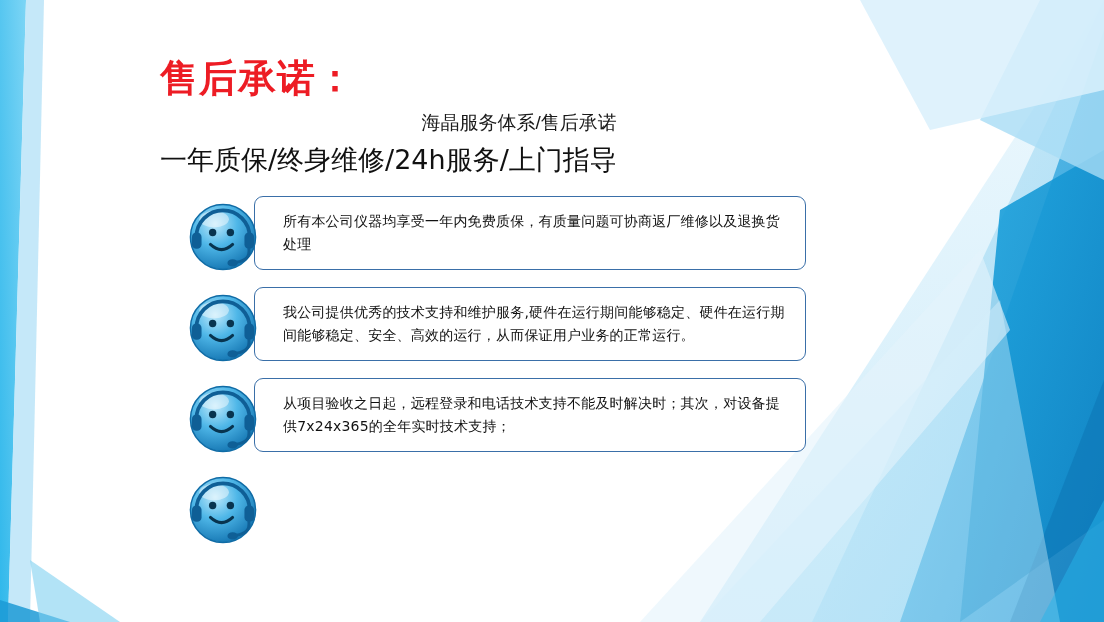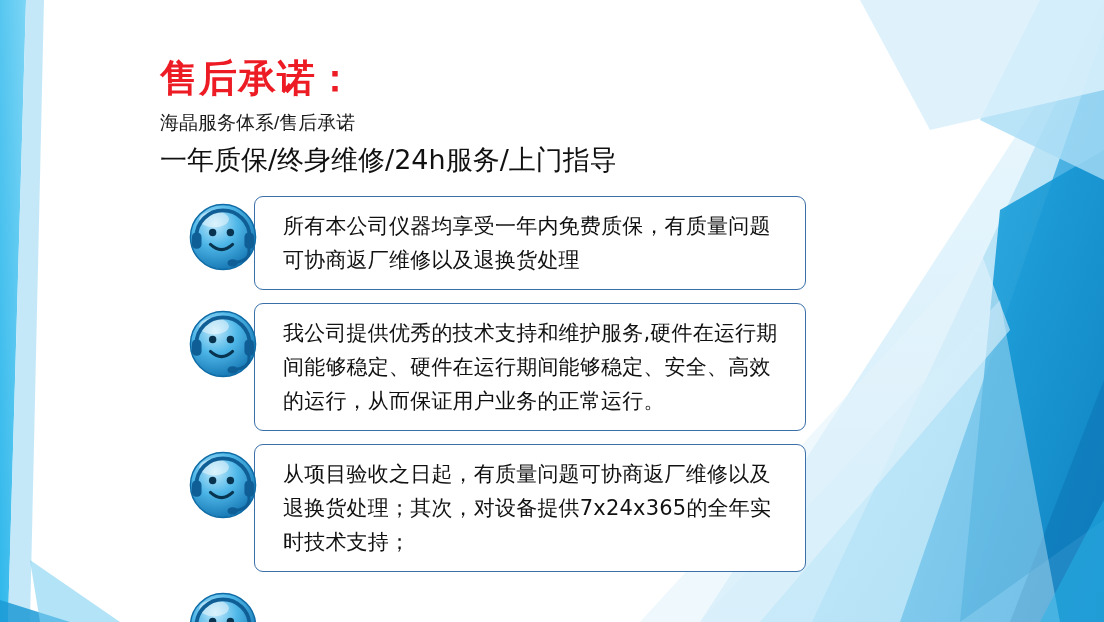--- a/index.html
+++ b/index.html
@@ -43,20 +43,21 @@
     color: #ed1c24;
     letter-spacing: 1px;
     line-height: 1.1;
     font-family: "DejaVu Sans", "Liberation Sans", sans-serif;
   }
   .title-sub {
     margin-top: 12px;
     font-size: 19px;
     color: #1a1a1a;
     line-height: 1.2;
+    text-align: right;
   }
   .title-third {
     margin-top: 9px;
     font-size: 27px;
     font-weight: normal;
     color: #111111;
     line-height: 1.2;
     font-family: "DejaVu Sans", "Liberation Sans", sans-serif;
   }
 
@@ -97,21 +98,21 @@
     background: #ffffff;
     padding: 12px 16px 12px 28px;
     box-sizing: border-box;
     min-height: 74px;
     display: flex;
     align-items: center;
     z-index: 1;
   }
   .bubble p {
     margin: 0;
-    font-size: 21px;
+    font-size: 14px;
     line-height: 1.62;
     color: #111111;
     letter-spacing: 0.2px;
     font-family: "DejaVu Sans", "Liberation Sans", sans-serif;
   }
 </style>
 </head>
 <body>
 
 <div class="slide">
@@ -238,21 +239,21 @@
           <rect x="8" y="44" width="13" height="22" rx="6" fill="#0f5f96"></rect>
           <rect x="79" y="44" width="13" height="22" rx="6" fill="#0f5f96"></rect>
           <path d="M85 66 q2 16 -17 18" fill="none" stroke="#0f5f96" stroke-width="4" stroke-linecap="round"></path>
           <ellipse cx="63" cy="85" rx="7" ry="5" fill="#0f5f96"></ellipse>
           <circle cx="36" cy="44" r="5" fill="#08344f"></circle>
           <circle cx="60" cy="44" r="5" fill="#08344f"></circle>
           <path d="M33 60 q15 14 30 0" fill="none" stroke="#08344f" stroke-width="4" stroke-linecap="round"></path>
         </svg>
       </div>
       <div class="bubble">
-        <p>从项目验收之日起，有质量问题可协商返厂维修以及退换货处理；其次，对设备提供7x24x365的全年实时技术支持；</p>
+        <p>从项目验收之日起，远程登录和电话技术支持不能及时解决时；其次，对设备提供7x24x365的全年实时技术支持；</p>
       </div>
     </div>
 
     <div class="item">
       <div class="avatar-wrap">
         <svg class="avatar" viewBox="0 0 100 100">
           <defs>
             <radialGradient id="face4" cx="38%" cy="30%" r="75%">
               <stop offset="0%" stop-color="#bfe9fb"></stop>
               <stop offset="45%" stop-color="#4fb7e8"></stop>

